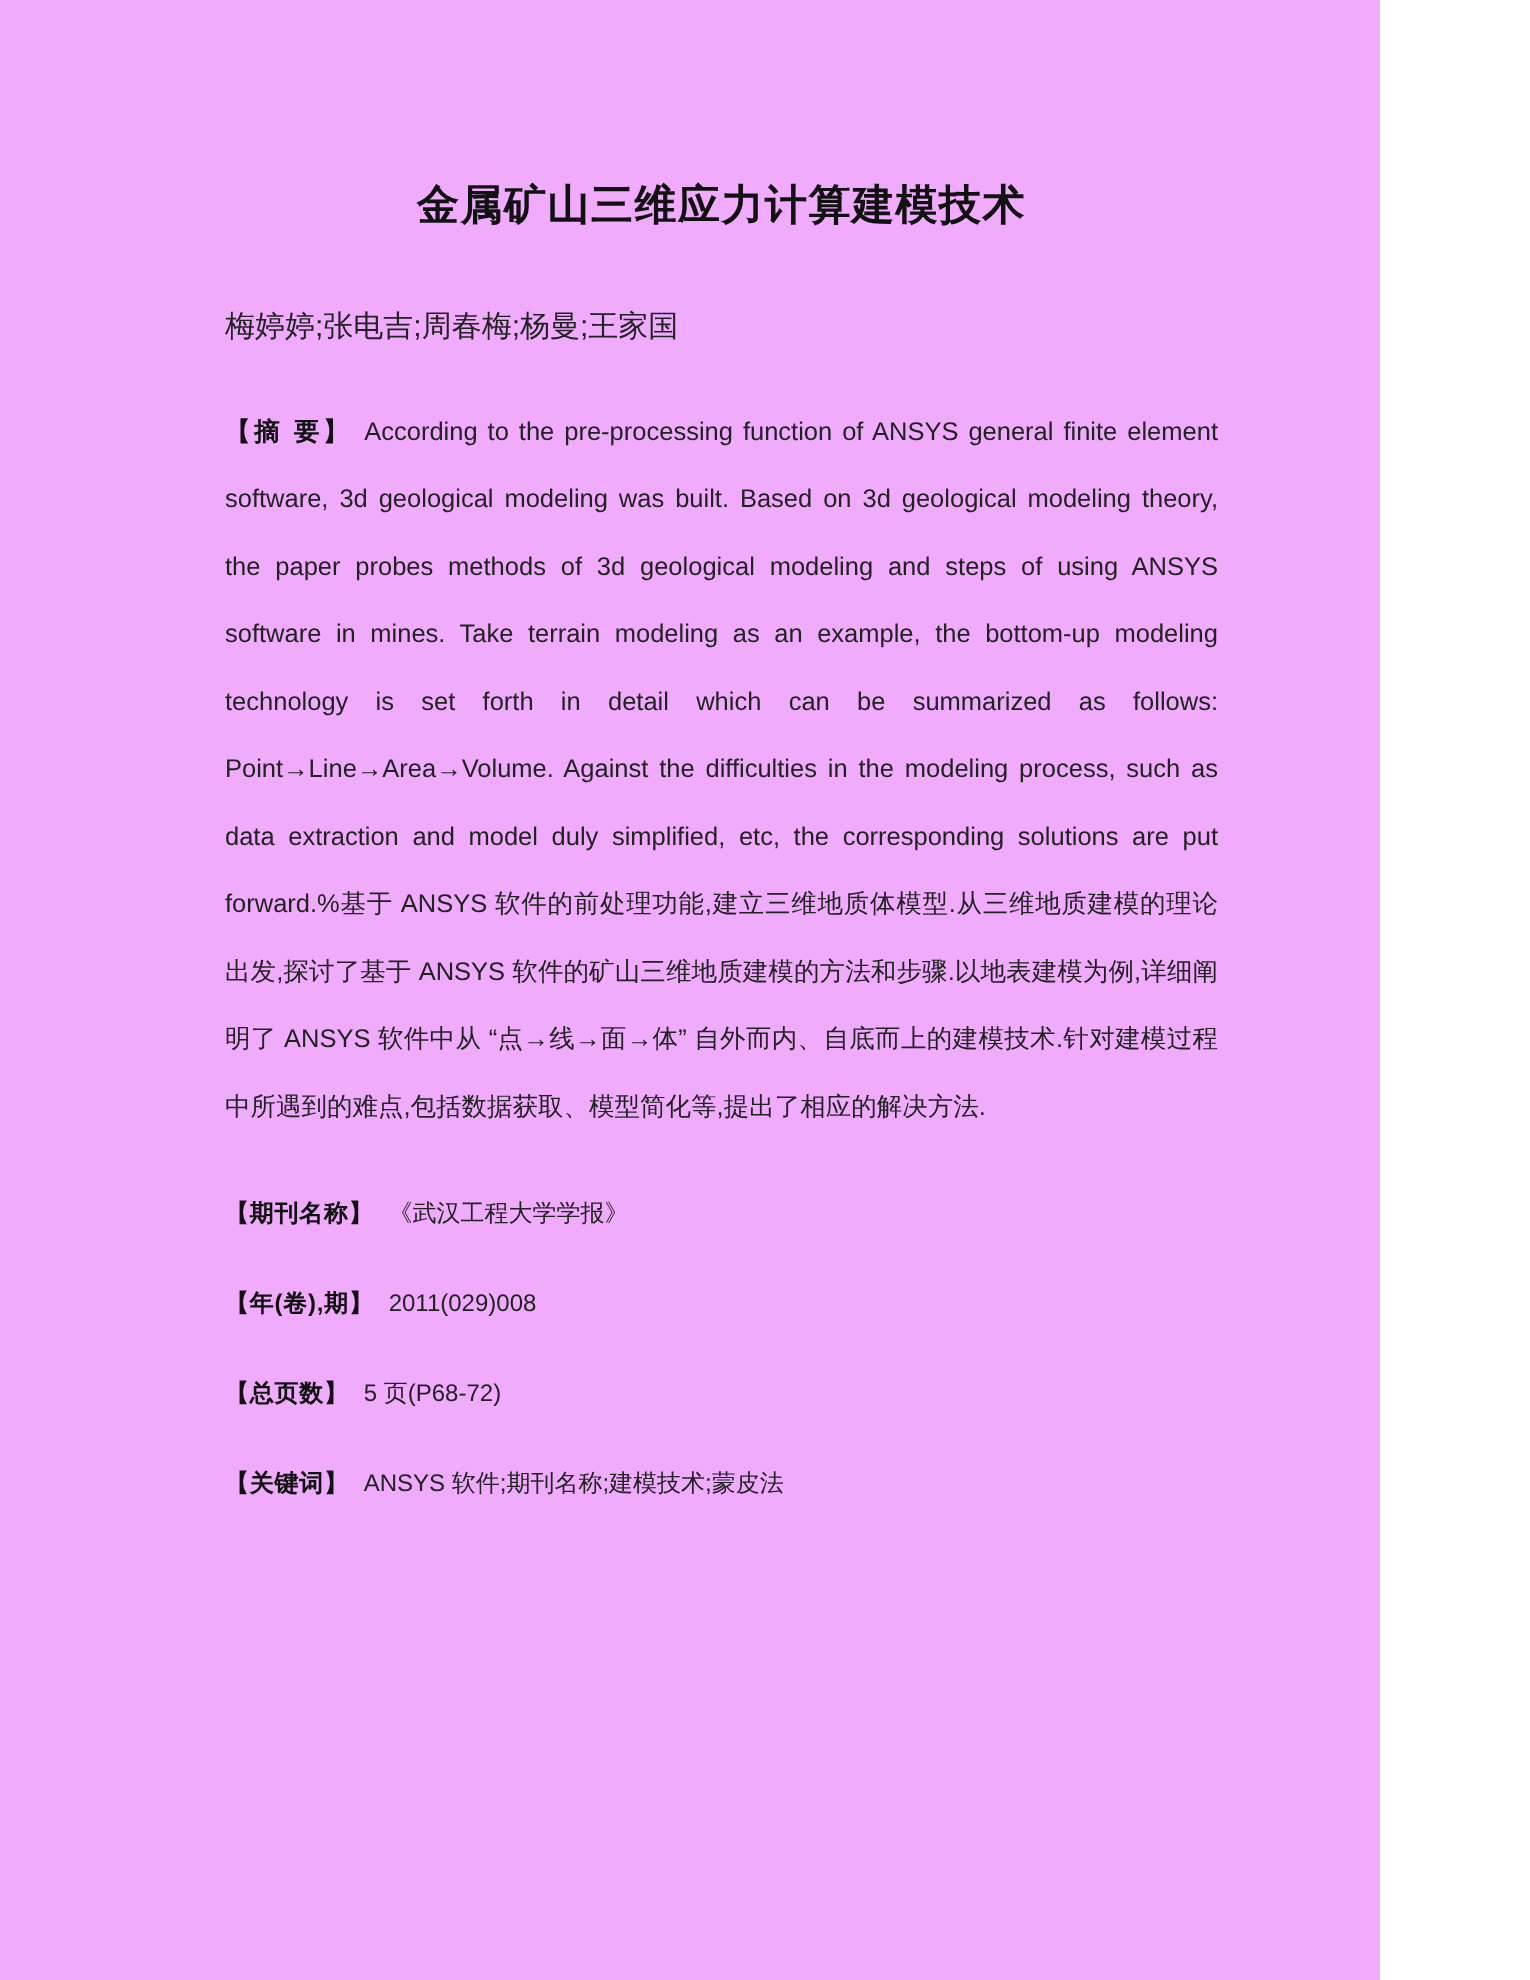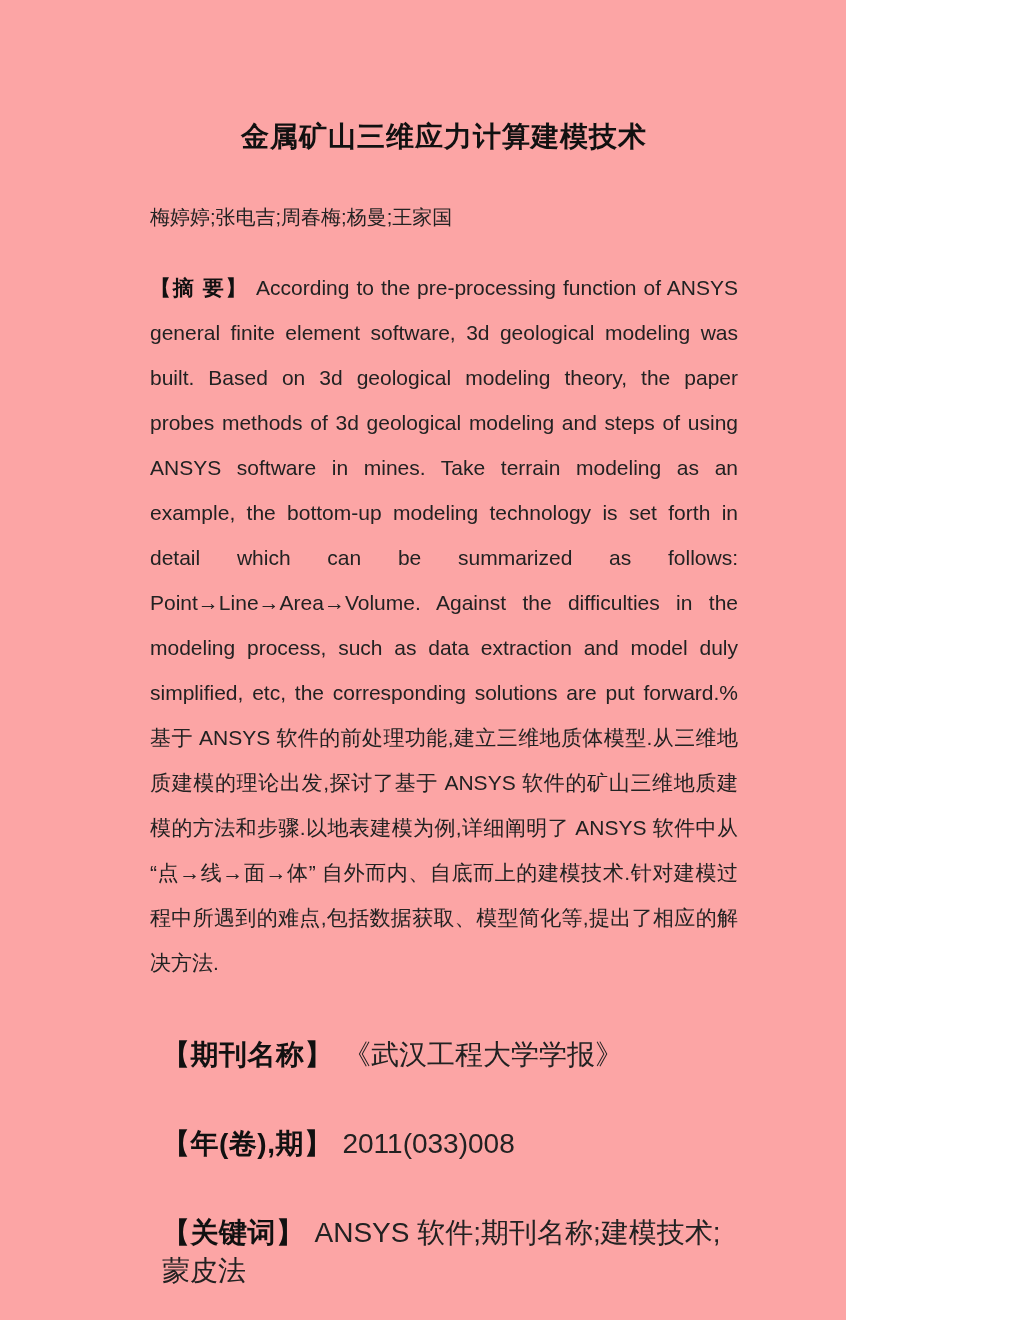--- a/index.html
+++ b/index.html
@@ -9,58 +9,58 @@
   }
   body {
     width: 1020px;
     height: 1320px;
     font-family: "Liberation Sans", "DejaVu Sans", sans-serif;
     color: #1d1d1d;
     overflow: hidden;
   }
   .page {
     box-sizing: border-box;
-    width: 846px;
+    width: 920px;
     height: 1320px;
     padding: 118px 108px 0 150px;
-    background: #fca5a5;
+    background: #f0abfc;
   }
   .doc-title {
     margin: 0;
     font-size: 28px;
     font-weight: 700;
     text-align: center;
     letter-spacing: 1px;
     color: #111111;
   }
   .authors-line {
     margin: 48px 0 0 0;
     font-size: 20px;
     font-weight: 400;
     color: #222222;
   }
   .abstract-para {
     margin: 34px 0 0 0;
-    font-size: 21px;
+    font-size: 17px;
     line-height: 45px;
     text-align: justify;
     color: #222222;
   }
   .abstract-para .field-label {
     margin-right: 8px;
   }
   .field-label {
     font-weight: 700;
     color: #111111;
     letter-spacing: 0.5px;
   }
   .meta-row {
-    margin: 12px;
+    margin: 0;
     padding-top: 39px;
-    font-size: 28px;
+    font-size: 16px;
     color: #222222;
   }
   .meta-row .field-label {
     margin-right: 10px;
   }
   .field-value {
     font-weight: 400;
     color: #222222;
   }
 </style>
@@ -73,22 +73,25 @@
 
   <p class="authors-line">梅婷婷;张电吉;周春梅;杨曼;王家国</p>
 
   <p class="abstract-para"><span class="field-label">【摘 要】</span><span>According to the pre-processing function of ANSYS general finite element software, 3d geological modeling was built. Based on 3d geological modeling theory, the paper probes methods of 3d geological modeling and steps of using ANSYS software in mines. Take terrain modeling as an example, the bottom-up modeling technology is set forth in detail which can be summarized as follows: Point→Line→Area→Volume. Against the difficulties in the modeling process, such as data extraction and model duly simplified, etc, the corresponding solutions are put forward.%基于 ANSYS 软件的前处理功能,建立三维地质体模型.从三维地质建模的理论出发,探讨了基于 ANSYS 软件的矿山三维地质建模的方法和步骤.以地表建模为例,详细阐明了 ANSYS 软件中从 “点→线→面→体” 自外而内、自底而上的建模技术.针对建模过程中所遇到的难点,包括数据获取、模型简化等,提出了相应的解决方法.</span></p>
 
   <p class="meta-row">
     <span class="field-label">【期刊名称】</span><span class="field-value">《武汉工程大学学报》</span>
   </p>
 
   <p class="meta-row">
-    <span class="field-label">【年(卷),期】</span><span class="field-value">2011(033)008</span>
+    <span class="field-label">【年(卷),期】</span><span class="field-value">2011(029)008</span>
   </p>
 
+  <p class="meta-row">
+    <span class="field-label">【总页数】</span><span class="field-value">5 页(P68-72)</span>
+  </p>
 
   <p class="meta-row">
     <span class="field-label">【关键词】</span><span class="field-value">ANSYS 软件;期刊名称;建模技术;蒙皮法</span>
   </p>
 
 
 </div>
 
 </body></html>

